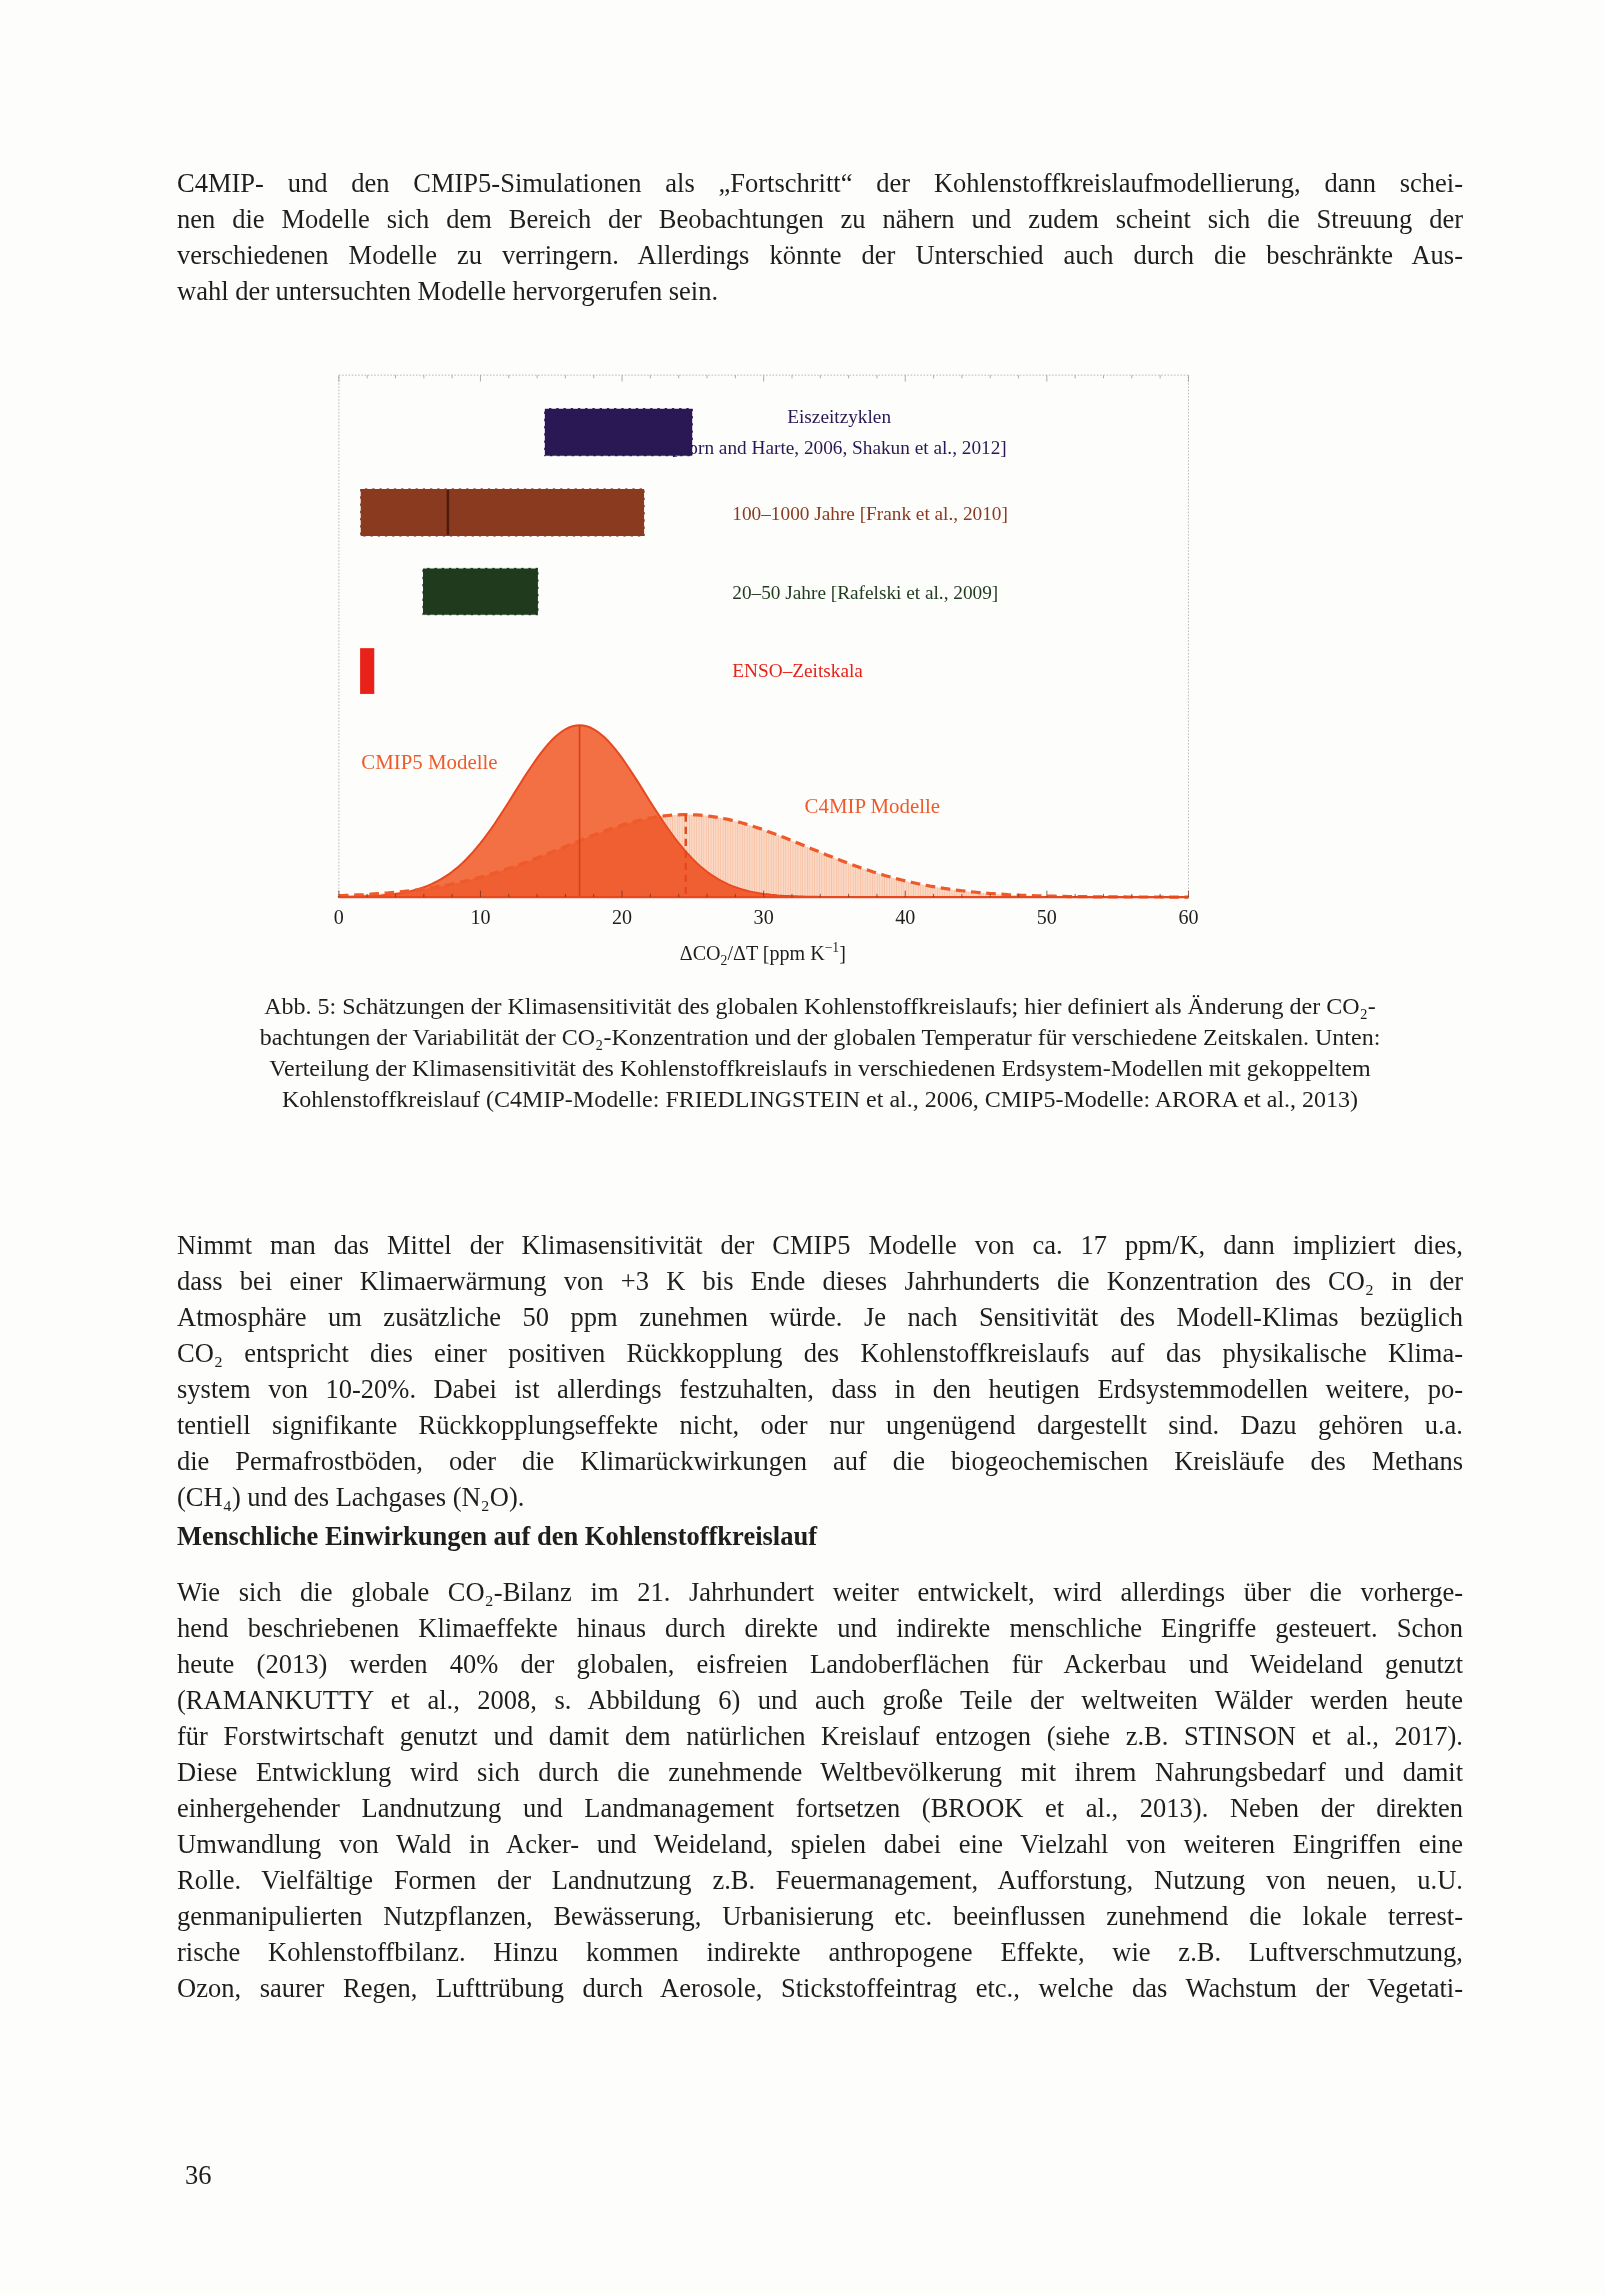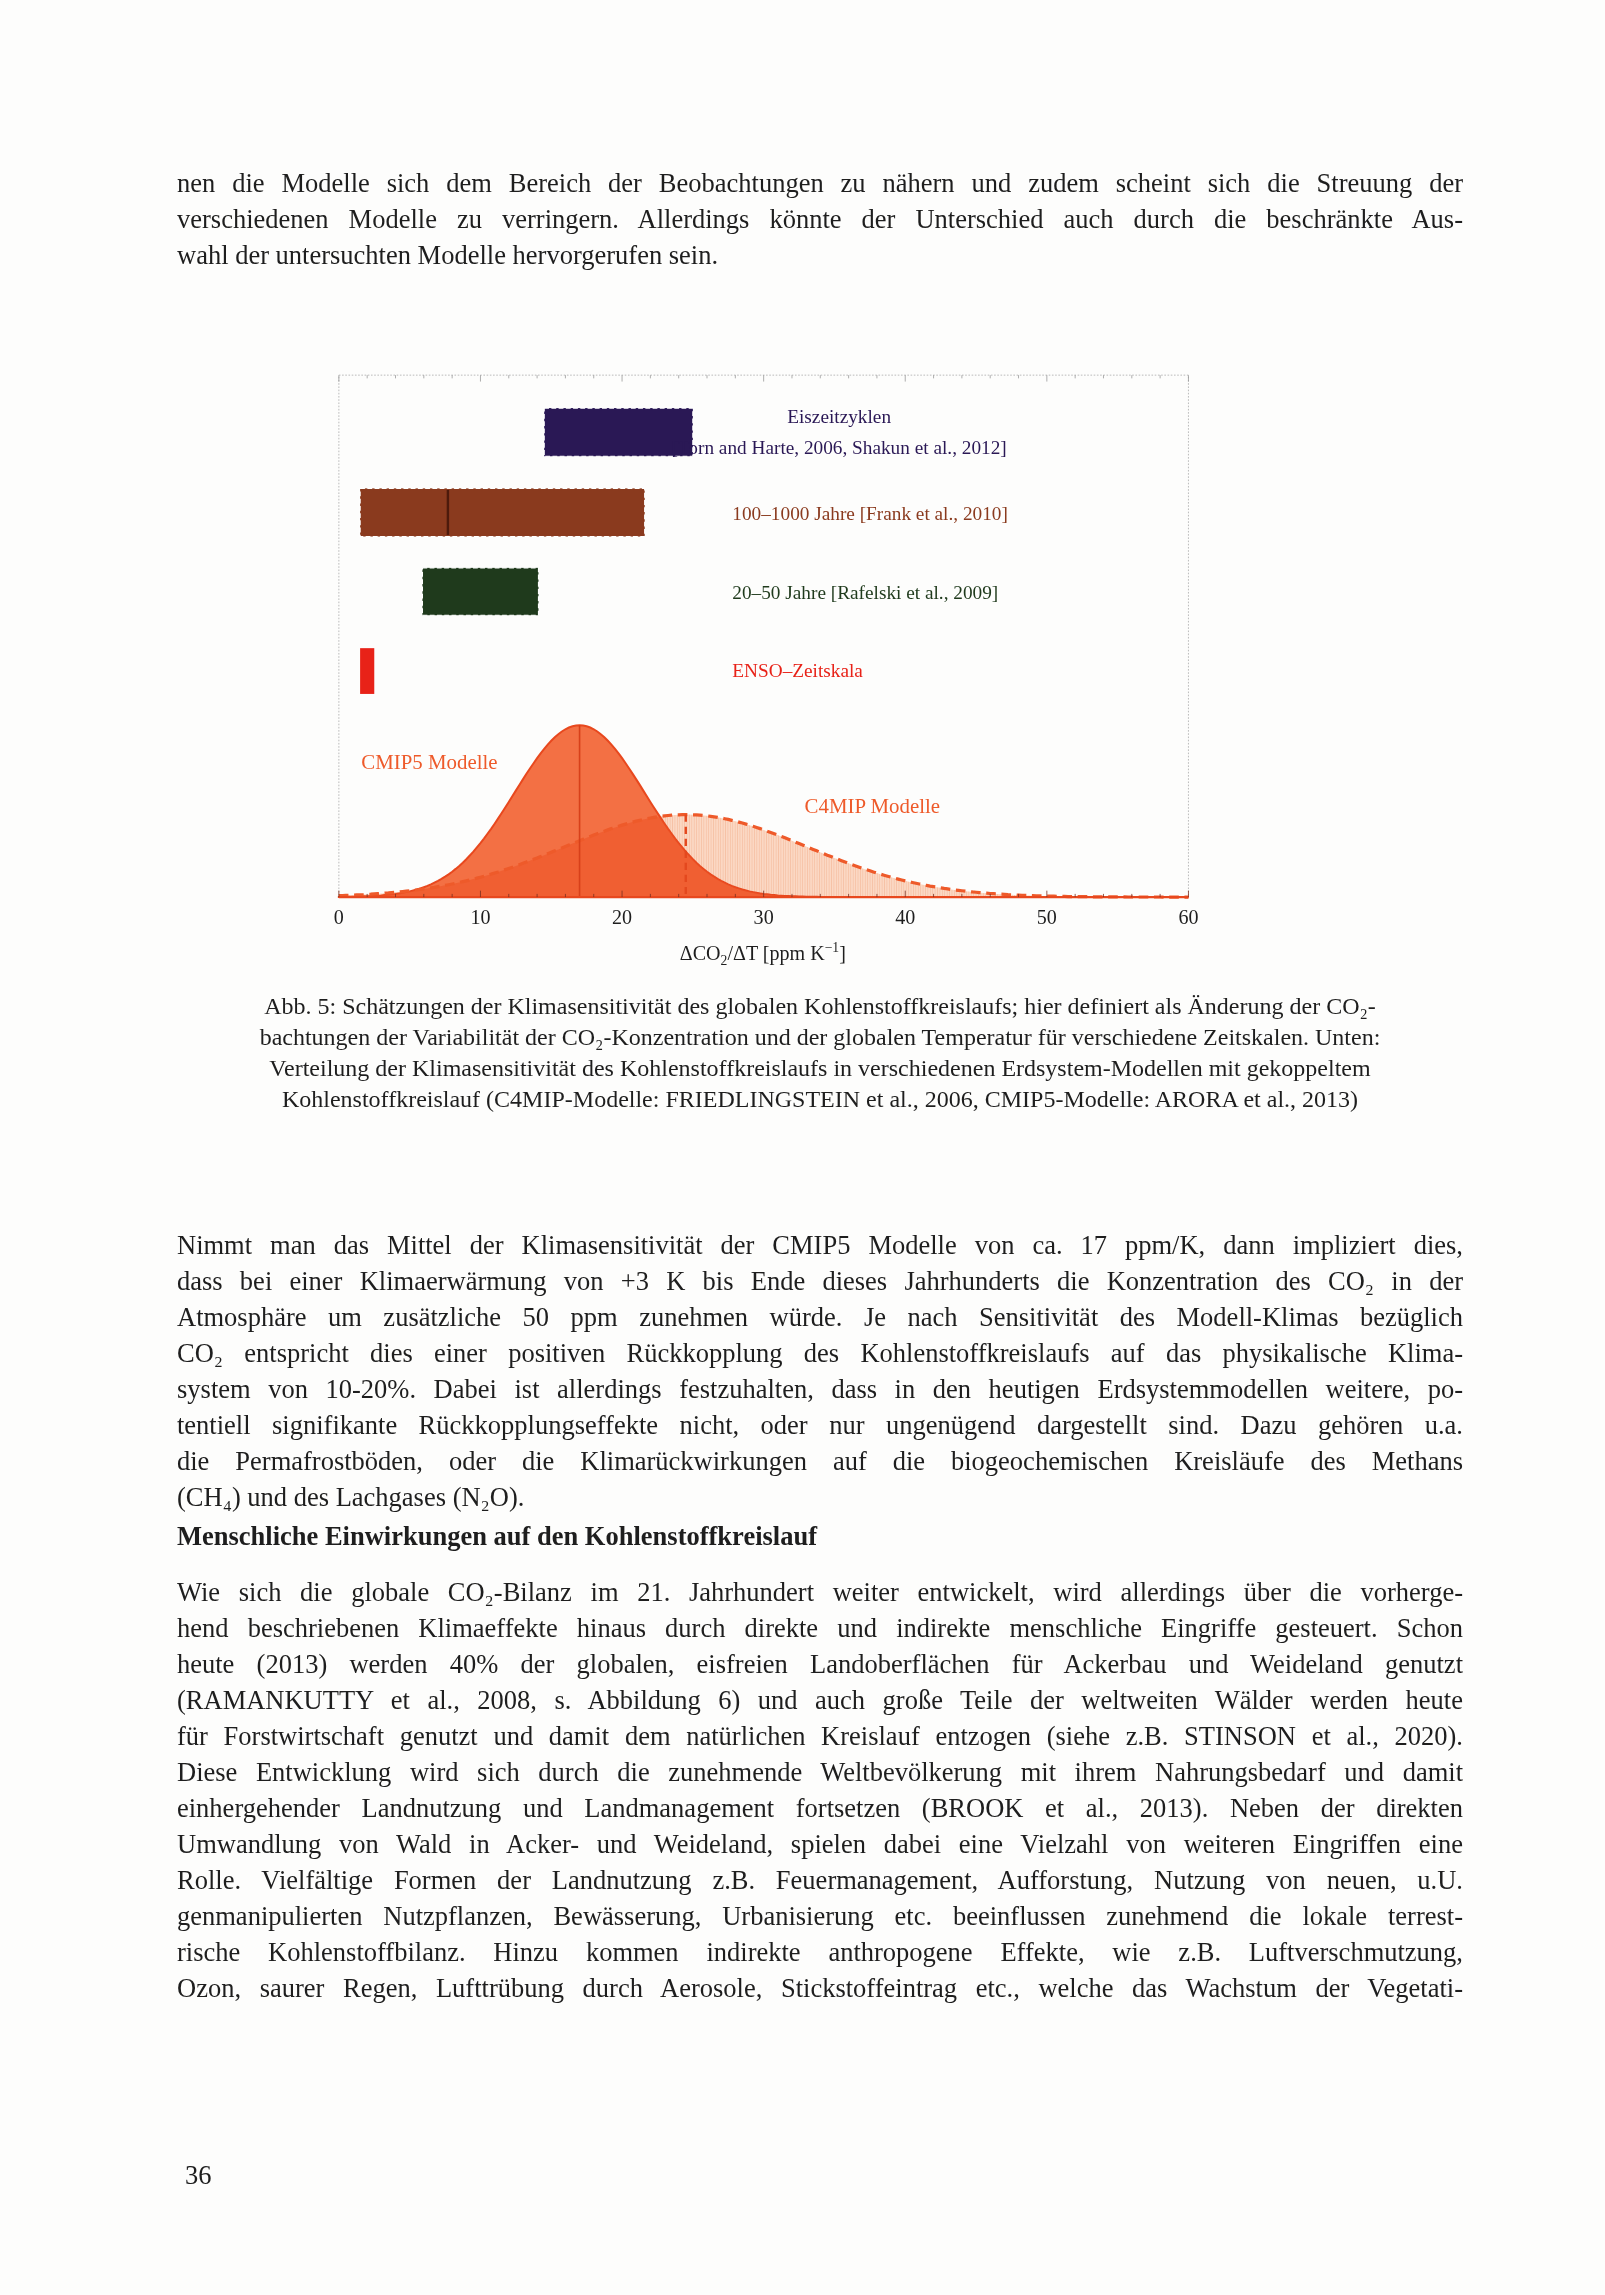--- a/index.html
+++ b/index.html
@@ -13,20 +13,21 @@
   .caption span.line { display: block; white-space: nowrap; }
   .heading { position: absolute; left: 177px; font-size: 26.5px; font-weight: bold; }
   .pagenum { position: absolute; left: 145px; top: 2160px; font-size: 26.5px; margin-left: 40px; }
   #figure { position: absolute; left: 0; top: 0; }
   .lbl { font-family: "Liberation Serif", serif; }
 </style>
 </head>
 <body>
 
 <div class="para" style="top:165px;">
+  <span class="line">C4MIP- und den CMIP5-Simulationen als „Fortschritt“ der Kohlenstoffkreislaufmodellierung, dann schei-</span>
   <span class="line">nen die Modelle sich dem Bereich der Beobachtungen zu nähern und zudem scheint sich die Streuung der</span>
   <span class="line">verschiedenen Modelle zu verringern. Allerdings könnte der Unterschied auch durch die beschränkte Aus-</span>
   <span class="line last">wahl der untersuchten Modelle hervorgerufen sein.</span>
 </div>
 
 <svg id="figure" width="1606" height="996" viewBox="0 0 2000 1240" xmlns="http://www.w3.org/2000/svg">
   <defs>
     <pattern id="vstripe" width="3" height="6" patternUnits="userSpaceOnUse">
       <rect width="3" height="6" fill="#fbd8c4"></rect>
       <rect width="1" height="6" fill="#f6c2a6"></rect>
@@ -160,21 +161,21 @@
   <span class="line last">(CH₄) und des Lachgases (N₂O).</span>
 </div>
 
 <div class="heading" style="top:1521px;">Menschliche Einwirkungen auf den Kohlenstoffkreislauf</div>
 
 <div class="para" style="top:1574px;">
   <span class="line">Wie sich die globale CO₂-Bilanz im 21. Jahrhundert weiter entwickelt, wird allerdings über die vorherge-</span>
   <span class="line">hend beschriebenen Klimaeffekte hinaus durch direkte und indirekte menschliche Eingriffe gesteuert. Schon</span>
   <span class="line">heute (2013) werden 40% der globalen, eisfreien Landoberflächen für Ackerbau und Weideland genutzt</span>
   <span class="line">(RAMANKUTTY et al., 2008, s. Abbildung 6) und auch große Teile der weltweiten Wälder werden heute</span>
-  <span class="line">für Forstwirtschaft genutzt und damit dem natürlichen Kreislauf entzogen (siehe z.B. STINSON et al., 2020).</span>
+  <span class="line">für Forstwirtschaft genutzt und damit dem natürlichen Kreislauf entzogen (siehe z.B. STINSON et al., 2017).</span>
   <span class="line">Diese Entwicklung wird sich durch die zunehmende Weltbevölkerung mit ihrem Nahrungsbedarf und damit</span>
   <span class="line">einhergehender Landnutzung und Landmanagement fortsetzen (BROOK et al., 2013). Neben der direkten</span>
   <span class="line">Umwandlung von Wald in Acker- und Weideland, spielen dabei eine Vielzahl von weiteren Eingriffen eine</span>
   <span class="line">Rolle. Vielfältige Formen der Landnutzung z.B. Feuermanagement, Aufforstung, Nutzung von neuen, u.U.</span>
   <span class="line">genmanipulierten Nutzpflanzen, Bewässerung, Urbanisierung etc. beeinflussen zunehmend die lokale terrest-</span>
   <span class="line">rische Kohlenstoffbilanz. Hinzu kommen indirekte anthropogene Effekte, wie z.B. Luftverschmutzung,</span>
   <span class="line">Ozon, saurer Regen, Lufttrübung durch Aerosole, Stickstoffeintrag etc., welche das Wachstum der Vegetati-</span>
 </div>
 
 <div class="pagenum">36</div>

